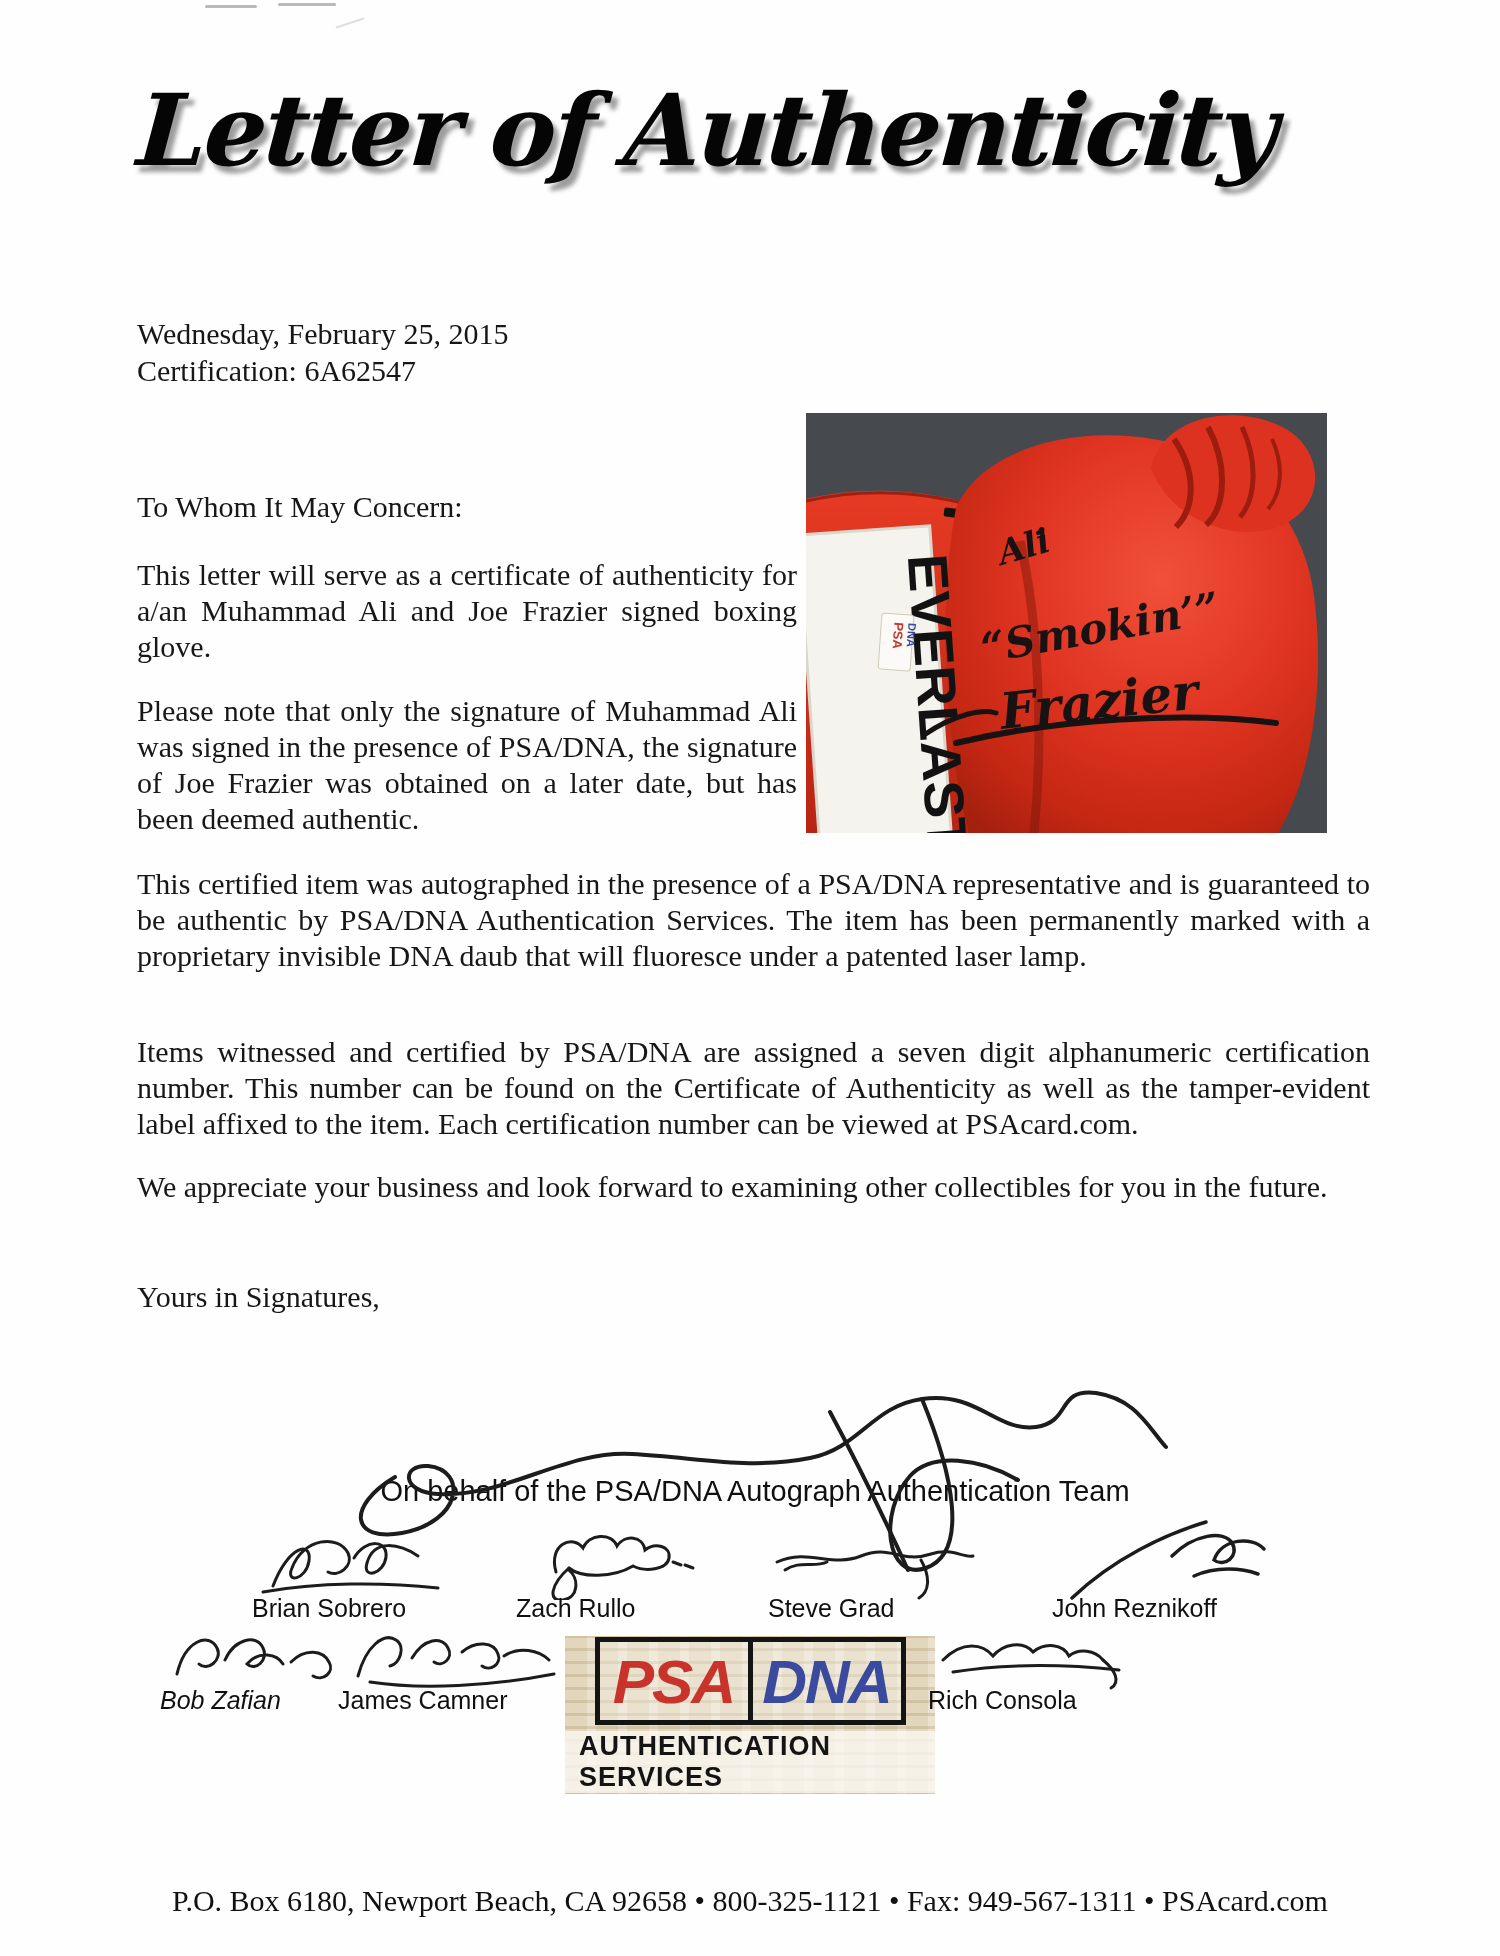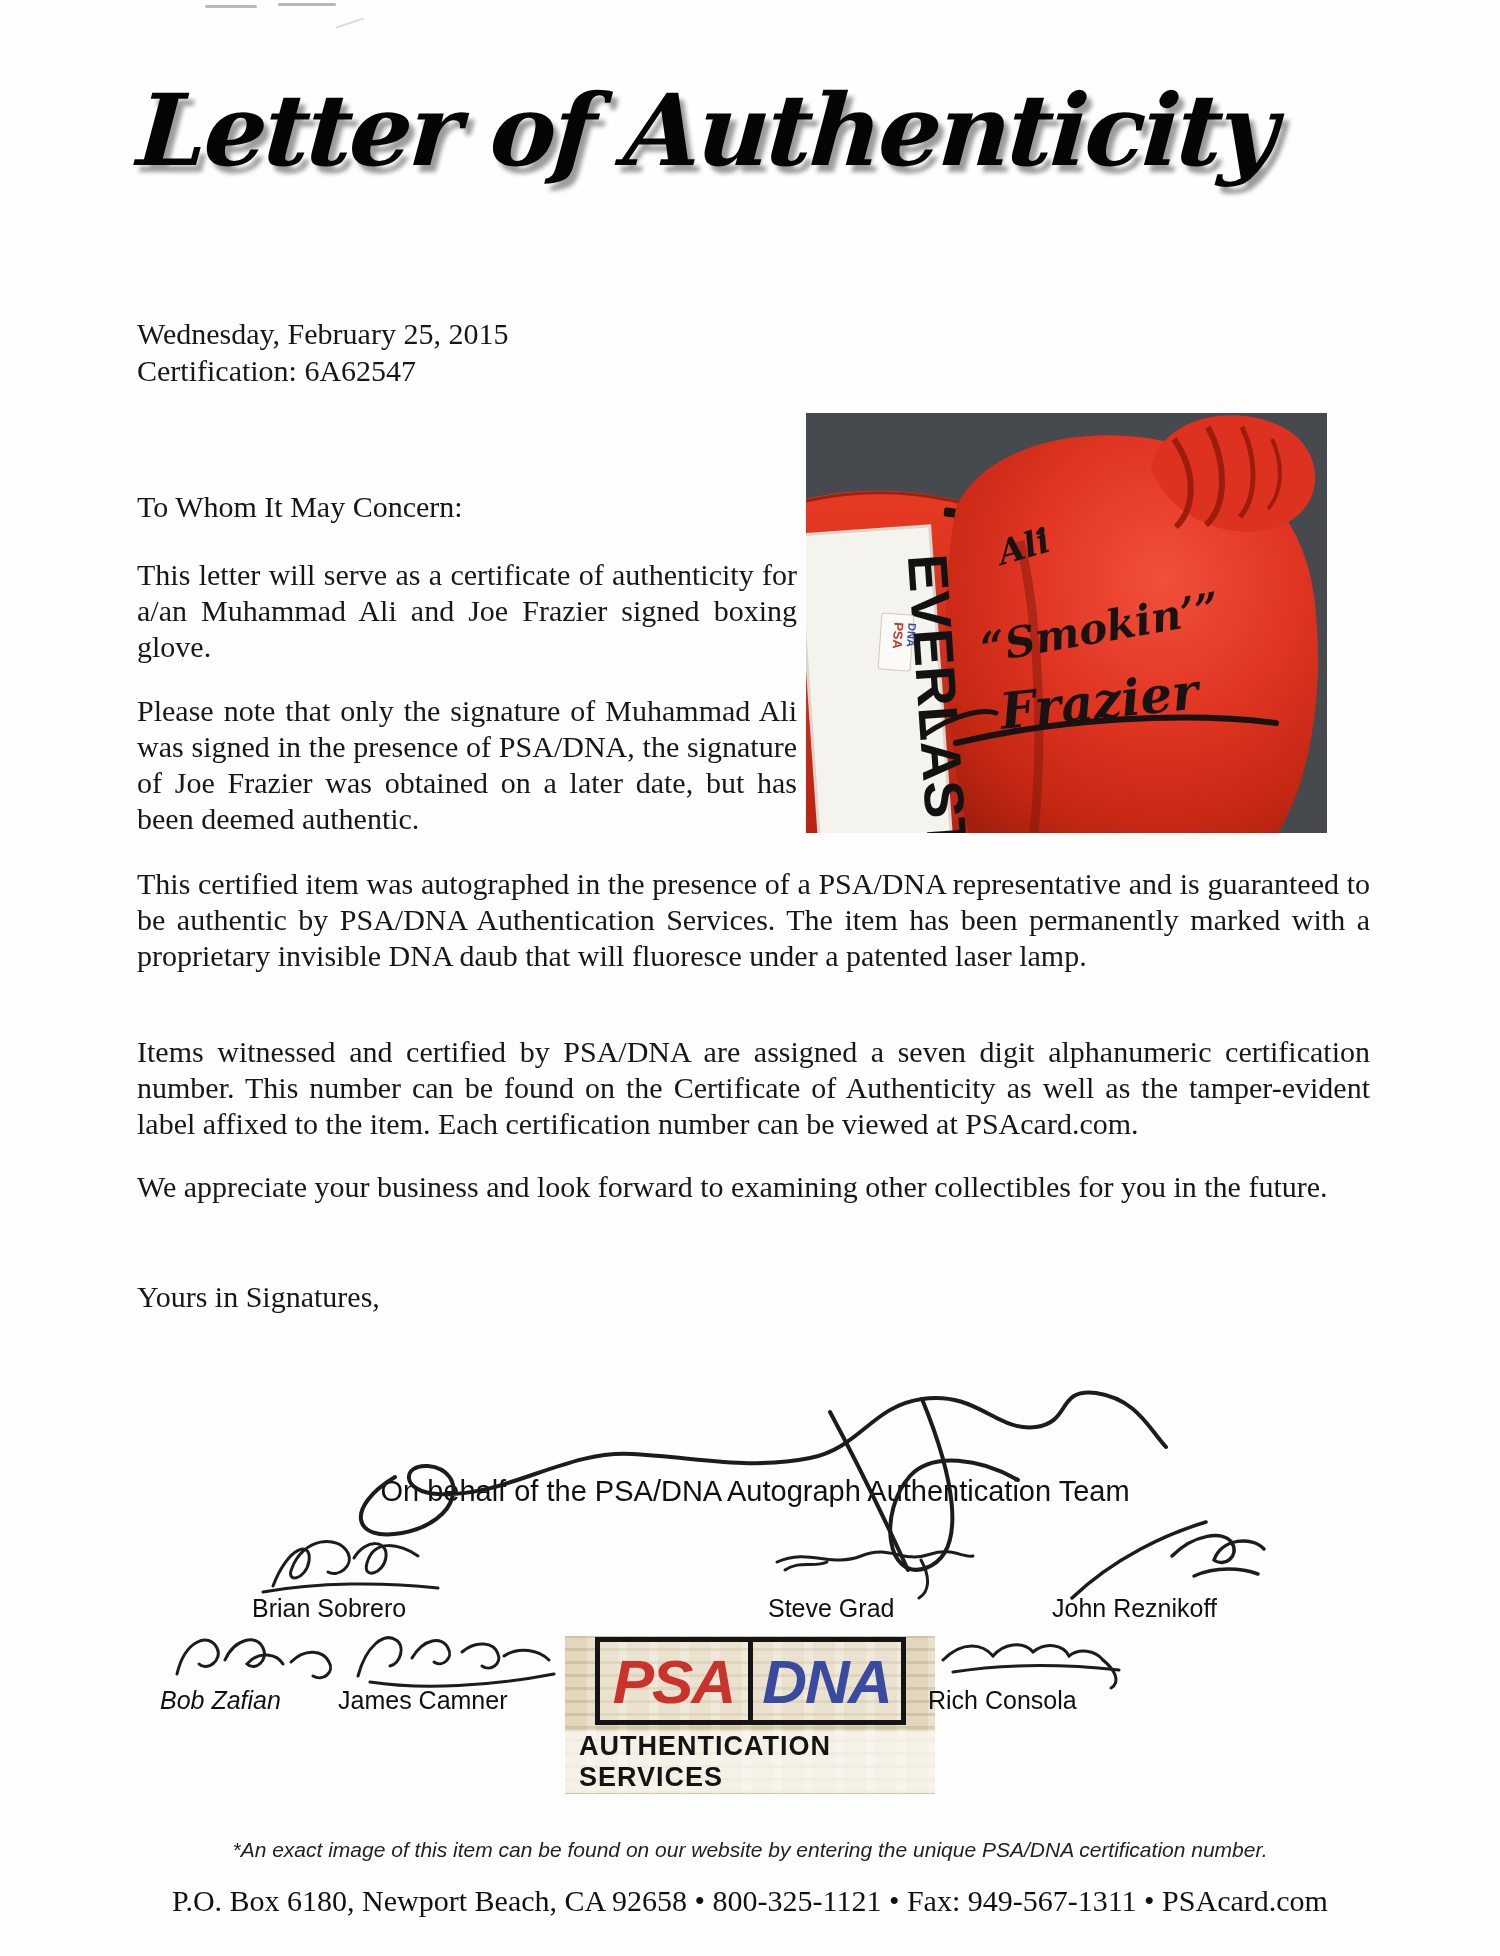--- a/index.html
+++ b/index.html
@@ -142,20 +142,30 @@
   <div class="signer" style="left:252px;top:1528px;width:212px;">
     <svg class="squiggle" width="200" height="72" viewBox="0 0 200 72">
       <g stroke="#1c1c1c" stroke-width="3" fill="none" stroke-linecap="round">
         <path d="M15,58 C30,18 54,12 51,33 C48,52 27,56 34,40 C45,10 80,6 90,25 C96,38 80,50 70,44"></path>
         <path d="M96,30 C108,10 130,12 128,29 C126,46 104,52 109,35 C116,10 142,16 160,28"></path>
         <path d="M5,64 C60,54 125,54 180,60"></path>
       </g>
     </svg>
     <div class="name">Brian Sobrero</div>
   </div>
+  <div class="signer" style="left:516px;top:1528px;width:210px;">
+    <svg class="squiggle" width="200" height="72" viewBox="0 0 200 72">
+      <g stroke="#1c1c1c" stroke-width="3" fill="none" stroke-linecap="round">
+        <path d="M35,44 C27,16 52,6 62,20 C68,6 90,4 96,18 C104,6 122,8 124,22 C134,14 150,18 148,30 C146,42 124,44 112,38 C92,50 60,50 48,40"></path>
+        <path d="M48,40 C30,56 26,74 42,72 C58,70 58,50 48,42"></path>
+        <path d="M152,34 l8,3 M164,37 l8,3"></path>
+      </g>
+    </svg>
+    <div class="name">Zach Rullo</div>
+  </div>
   <div class="signer" style="left:768px;top:1534px;width:212px;">
     <svg class="squiggle" width="210" height="66" viewBox="0 0 210 66">
       <g stroke="#1c1c1c" stroke-width="3" fill="none" stroke-linecap="round">
         <path d="M8,28 C40,14 62,34 92,22 C122,10 132,30 162,20 C182,13 194,24 204,22"></path>
         <path d="M16,36 C30,26 46,34 58,28"></path>
         <path d="M152,26 C162,44 160,58 150,64"></path>
       </g>
     </svg>
     <div class="name">Steve Grad</div>
   </div>
@@ -204,16 +214,15 @@
   </div>
 
   <div class="logo">
     <div class="logo-boxes">
       <div class="logo-box" style="color:#c8342c;">PSA</div>
       <div class="logo-box" style="color:#3a4a9f;">DNA</div>
     </div>
     <div class="logo-sub">AUTHENTICATION SERVICES</div>
   </div>
 
-  <div class="footnote">*An exact image of this item can be found on our website by entering the unique PSA/DNA certification number.</div>
   <div class="footer-line">P.O. Box 6180, Newport Beach, CA 92658 • 800-325-1121 • Fax: 949-567-1311 • PSAcard.com</div>
 
 </div>
 
 </body></html>

